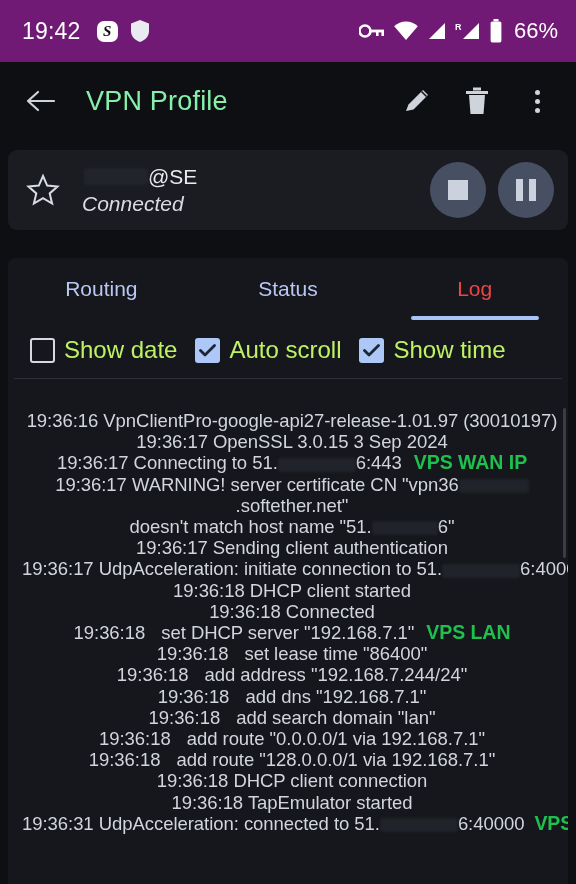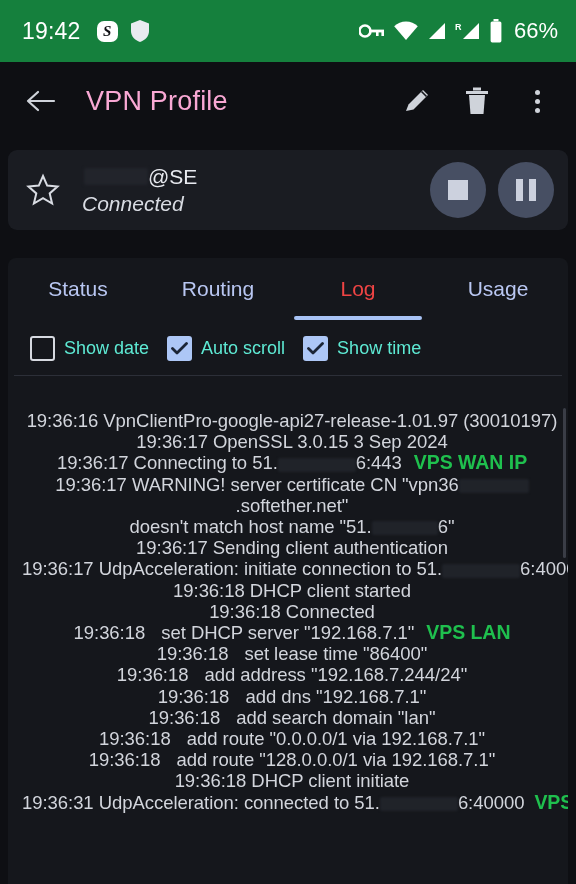--- a/index.html
+++ b/index.html
@@ -10,21 +10,21 @@
     overflow: hidden;
   }
   body { position: relative; }
 
   
   .statusbar {
     height: 62px;
     display: flex; align-items: center;
     padding: 0 18px 0 22px;
     color: #ffffff;
-    background: #15803d;
+    background: #701a75;
     justify-content: flex-end;
   }
   .sb-time { font-size: 23px; font-weight: 400; letter-spacing: .2px; }
   .sb-left-icons { display: flex; align-items: center; gap: 11px; margin-left: 16px; }
   .sb-spacer { flex: 1; }
   .sb-right-icons { display: flex; align-items: center; gap: 8px; }
   .sb-batt-text { font-size: 22px; font-weight: 400; margin-left: 3px; }
   .ic { display: block; }
 
   .skype-badge {
@@ -36,21 +36,21 @@
   }
 
   
   .appbar {
     height: 78px;
     display: flex; align-items: center;
     padding: 0 16px 0 24px;
     background: #0e0f13;
   }
   .appbar-title {
-    color: #f9a8d4; font-size: 27px; font-weight: 400;
+    color: #86efac; font-size: 27px; font-weight: 400;
     margin-left: 28px; letter-spacing: .2px;
   }
   .appbar-spacer { flex: 1; }
   .appbar-actions { display: flex; align-items: center; gap: 26px; padding-right: 6px; }
   .ab-btn { width: 34px; height: 34px; display: flex; align-items: center; justify-content: center; }
   .dots { display: flex; flex-direction: column; gap: 4px; align-items: center; }
   .dots i { width: 5px; height: 5px; border-radius: 50%; background: #cfd3da; display: block; }
 
   
   .profile-card {
@@ -109,21 +109,21 @@
     padding: 16px 0 14px 22px;
   }
   .filter-item { display: flex; align-items: center; gap: 9px; }
   .cbox {
     width: 25px; height: 25px; border-radius: 3px; flex: none;
     display: flex; align-items: center; justify-content: center;
   }
   .cbox.off { border: 2.5px solid #d6d9e0; background: transparent; }
   .cbox.on { background: #adc7f6; }
   .cbox.on svg { display: block; }
-  .filter-label { color: #5eead4; font-size: 18px; white-space: nowrap; }
+  .filter-label { color: #bef264; font-size: 24px; white-space: nowrap; }
   .filter-item + .filter-item { margin-left: 8px; }
 
   
   .log-divider { height: 1px; background: #2c2f38; margin: 0 6px; }
   .log {
     position: absolute; left: 0; right: 0; top: 146px; bottom: 0;
     padding: 6px 6px 0 14px;
     overflow: hidden;
   }
   .log-line {
@@ -243,31 +243,28 @@
           <i></i>
         </span>
     </span>
   </span>
 </div>
 
 <div class="content-card">
 
   <div class="tabs">
     <div class="tab">
-      <span>Status</span>
+      <span>Routing</span>
     </div>
     <div class="tab">
-      <span>Routing</span>
+      <span>Status</span>
     </div>
     <div class="tab active">
       <span>Log</span>
       <span class="tab-underline"></span>
-    </div>
-    <div class="tab">
-      <span>Usage</span>
     </div>
   </div>
 
   <div class="filters">
     <label class="filter-item">
       <span class="cbox off"></span>
       <span class="filter-label">Show date</span>
     </label>
     <label class="filter-item">
       <span class="cbox on">
@@ -298,17 +295,18 @@
       <div class="log-line"><span class="log-ts">19:36:17 </span><span>UdpAcceleration: initiate connection to 51.</span><span class="redact" style="width: 78px;"></span><span>6:40000</span></div>
       <div class="log-line"><span class="log-ts">19:36:18 </span><span>DHCP client started</span></div>
       <div class="log-line"><span class="log-ts">19:36:18 </span><span>Connected</span></div>
       <div class="log-line"><span class="log-ts">19:36:18 </span><span class="log-indent"></span><span>set DHCP server "192.168.7.1"</span><span class="note">VPS LAN</span></div>
       <div class="log-line"><span class="log-ts">19:36:18 </span><span class="log-indent"></span><span>set lease time "86400"</span></div>
       <div class="log-line"><span class="log-ts">19:36:18 </span><span class="log-indent"></span><span>add address "192.168.7.244/24"</span></div>
       <div class="log-line"><span class="log-ts">19:36:18 </span><span class="log-indent"></span><span>add dns "192.168.7.1"</span></div>
       <div class="log-line"><span class="log-ts">19:36:18 </span><span class="log-indent"></span><span>add search domain "lan"</span></div>
       <div class="log-line"><span class="log-ts">19:36:18 </span><span class="log-indent"></span><span>add route "0.0.0.0/1 via 192.168.7.1"</span></div>
       <div class="log-line"><span class="log-ts">19:36:18 </span><span class="log-indent"></span><span>add route "128.0.0.0/1 via 192.168.7.1"</span></div>
-      <div class="log-line"><span class="log-ts">19:36:18 </span><span>DHCP client initiate</span></div>
+      <div class="log-line"><span class="log-ts">19:36:18 </span><span>DHCP client connection</span></div>
+      <div class="log-line"><span class="log-ts">19:36:18 </span><span>TapEmulator started</span></div>
       <div class="log-line"><span class="log-ts">19:36:31 </span><span>UdpAcceleration: connected to 51.</span><span class="redact" style="width: 78px;"></span><span>6:40000</span><span class="note" style="margin-left: 10px;">VPS WAN</span></div>
     </div>
   <div class="scrollbar"></div>
 </div>
 
 </body></html>

